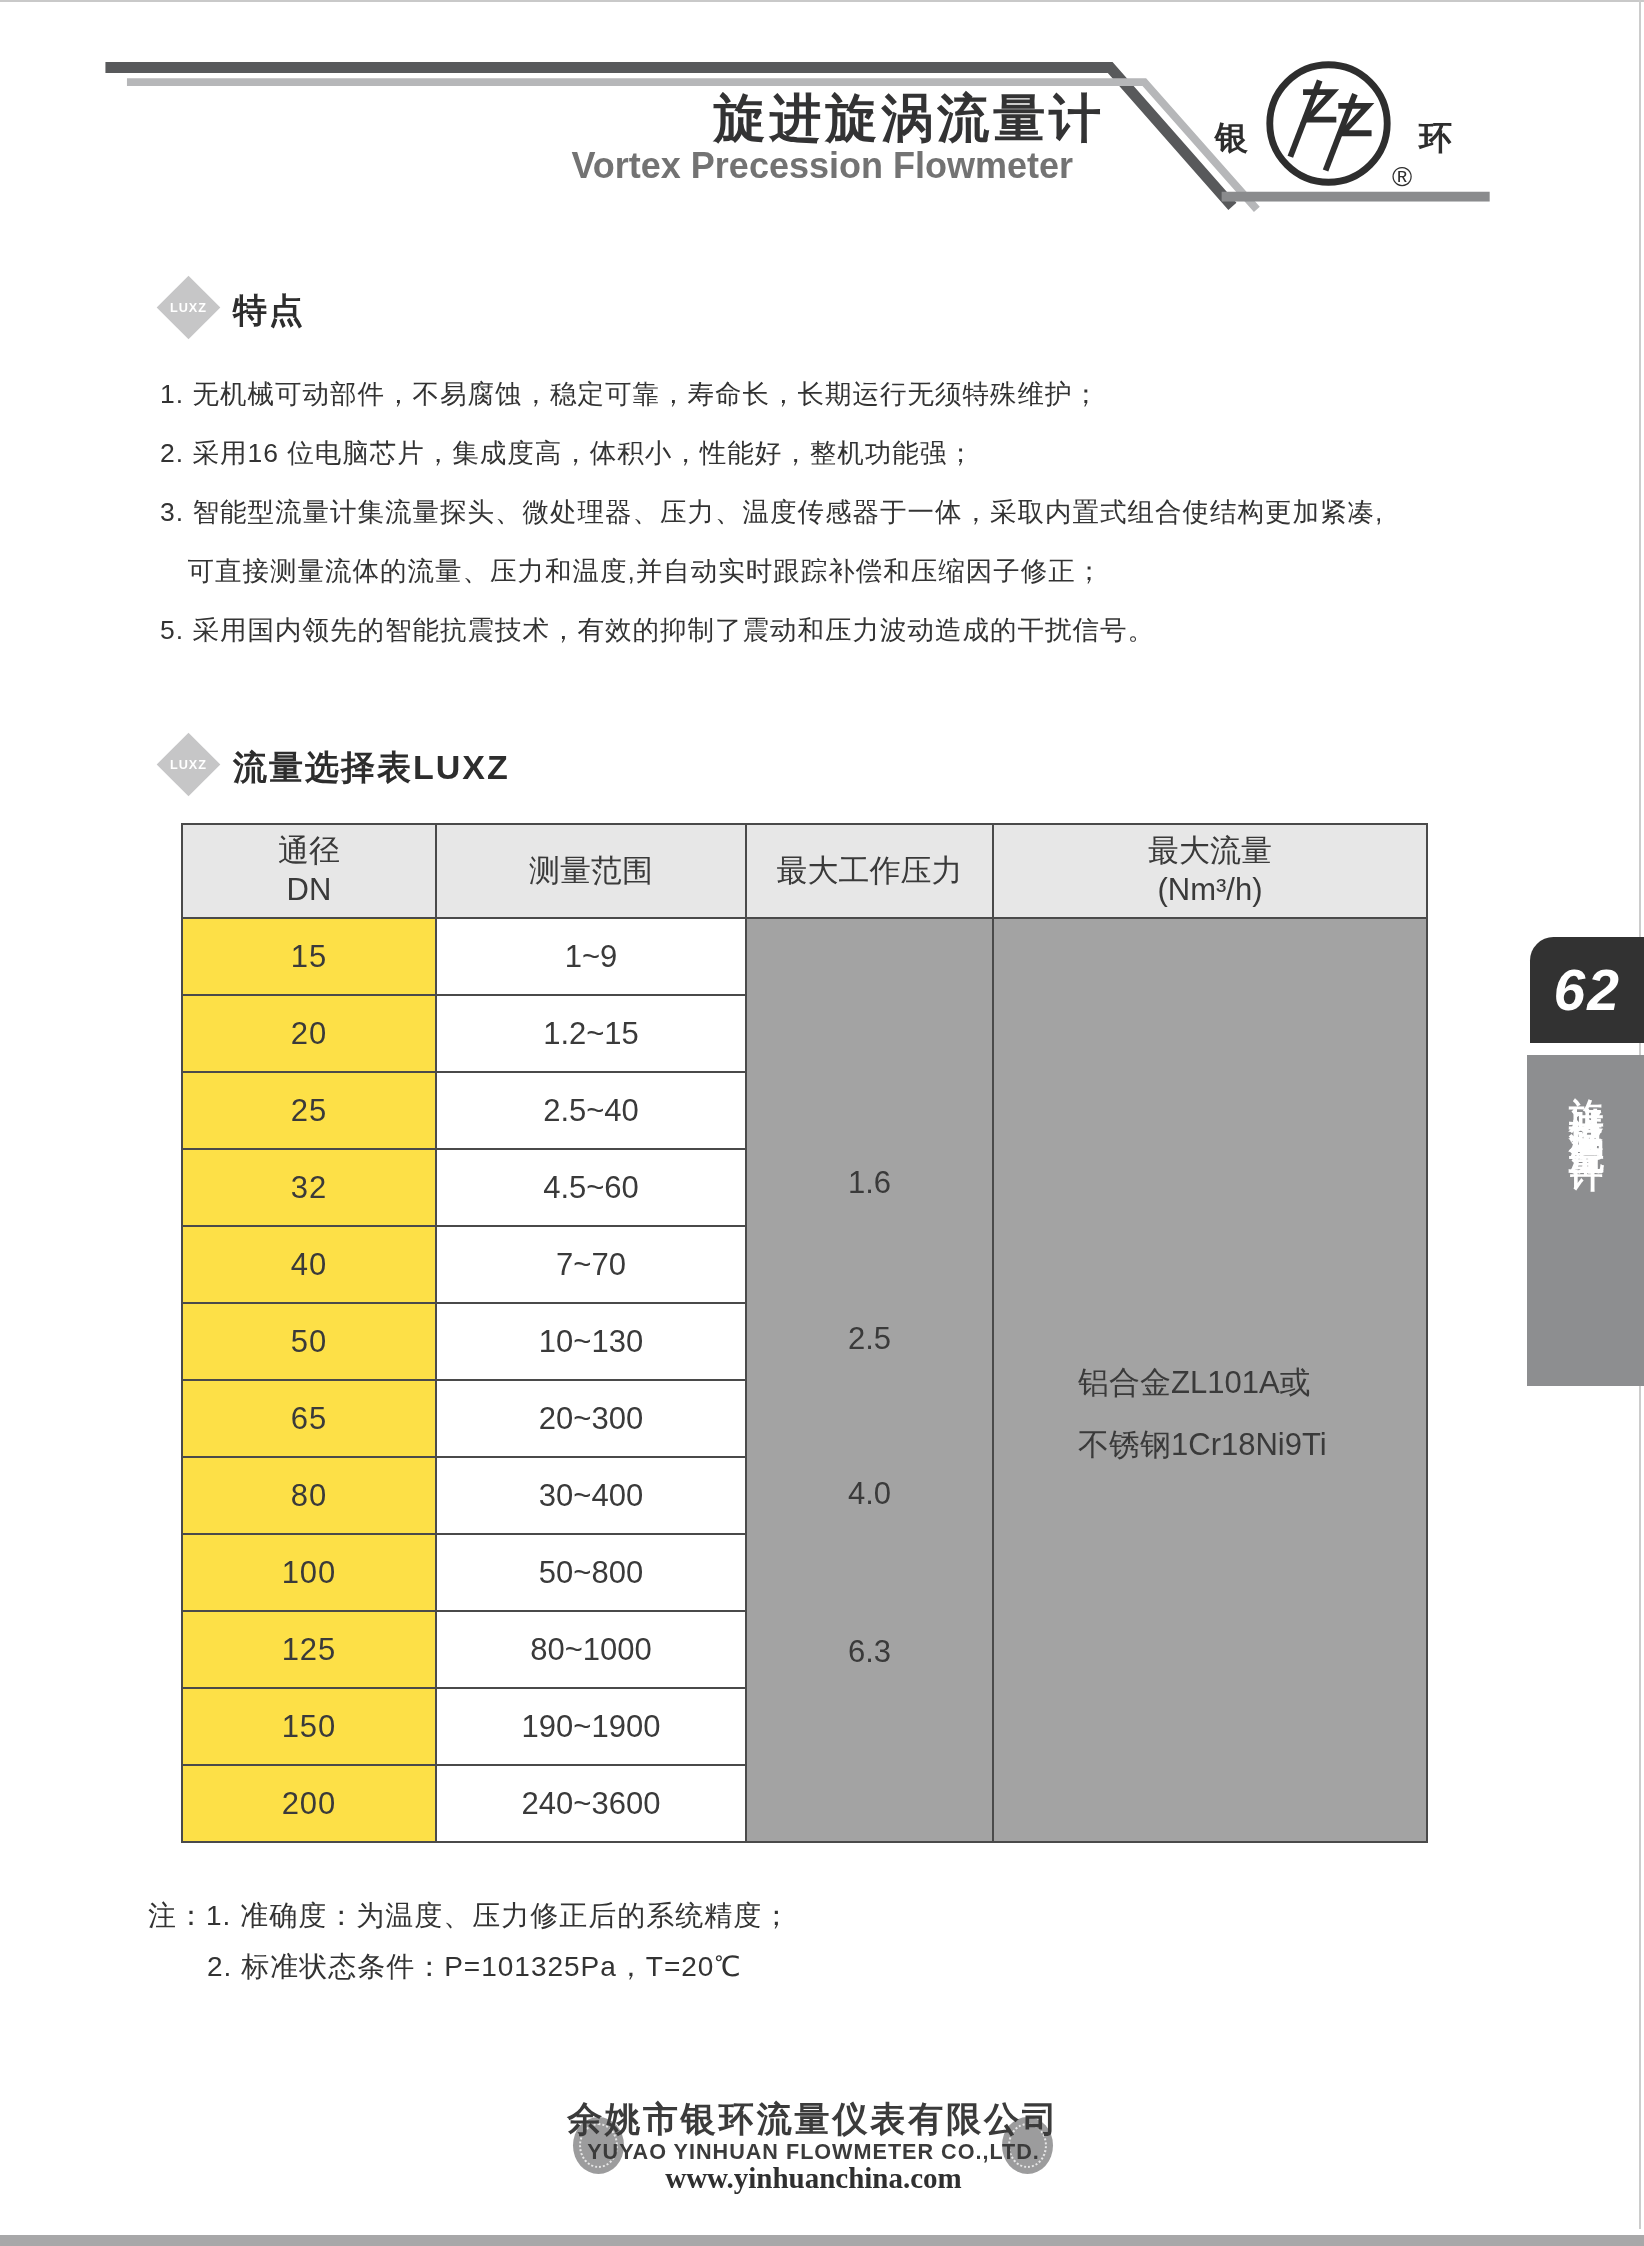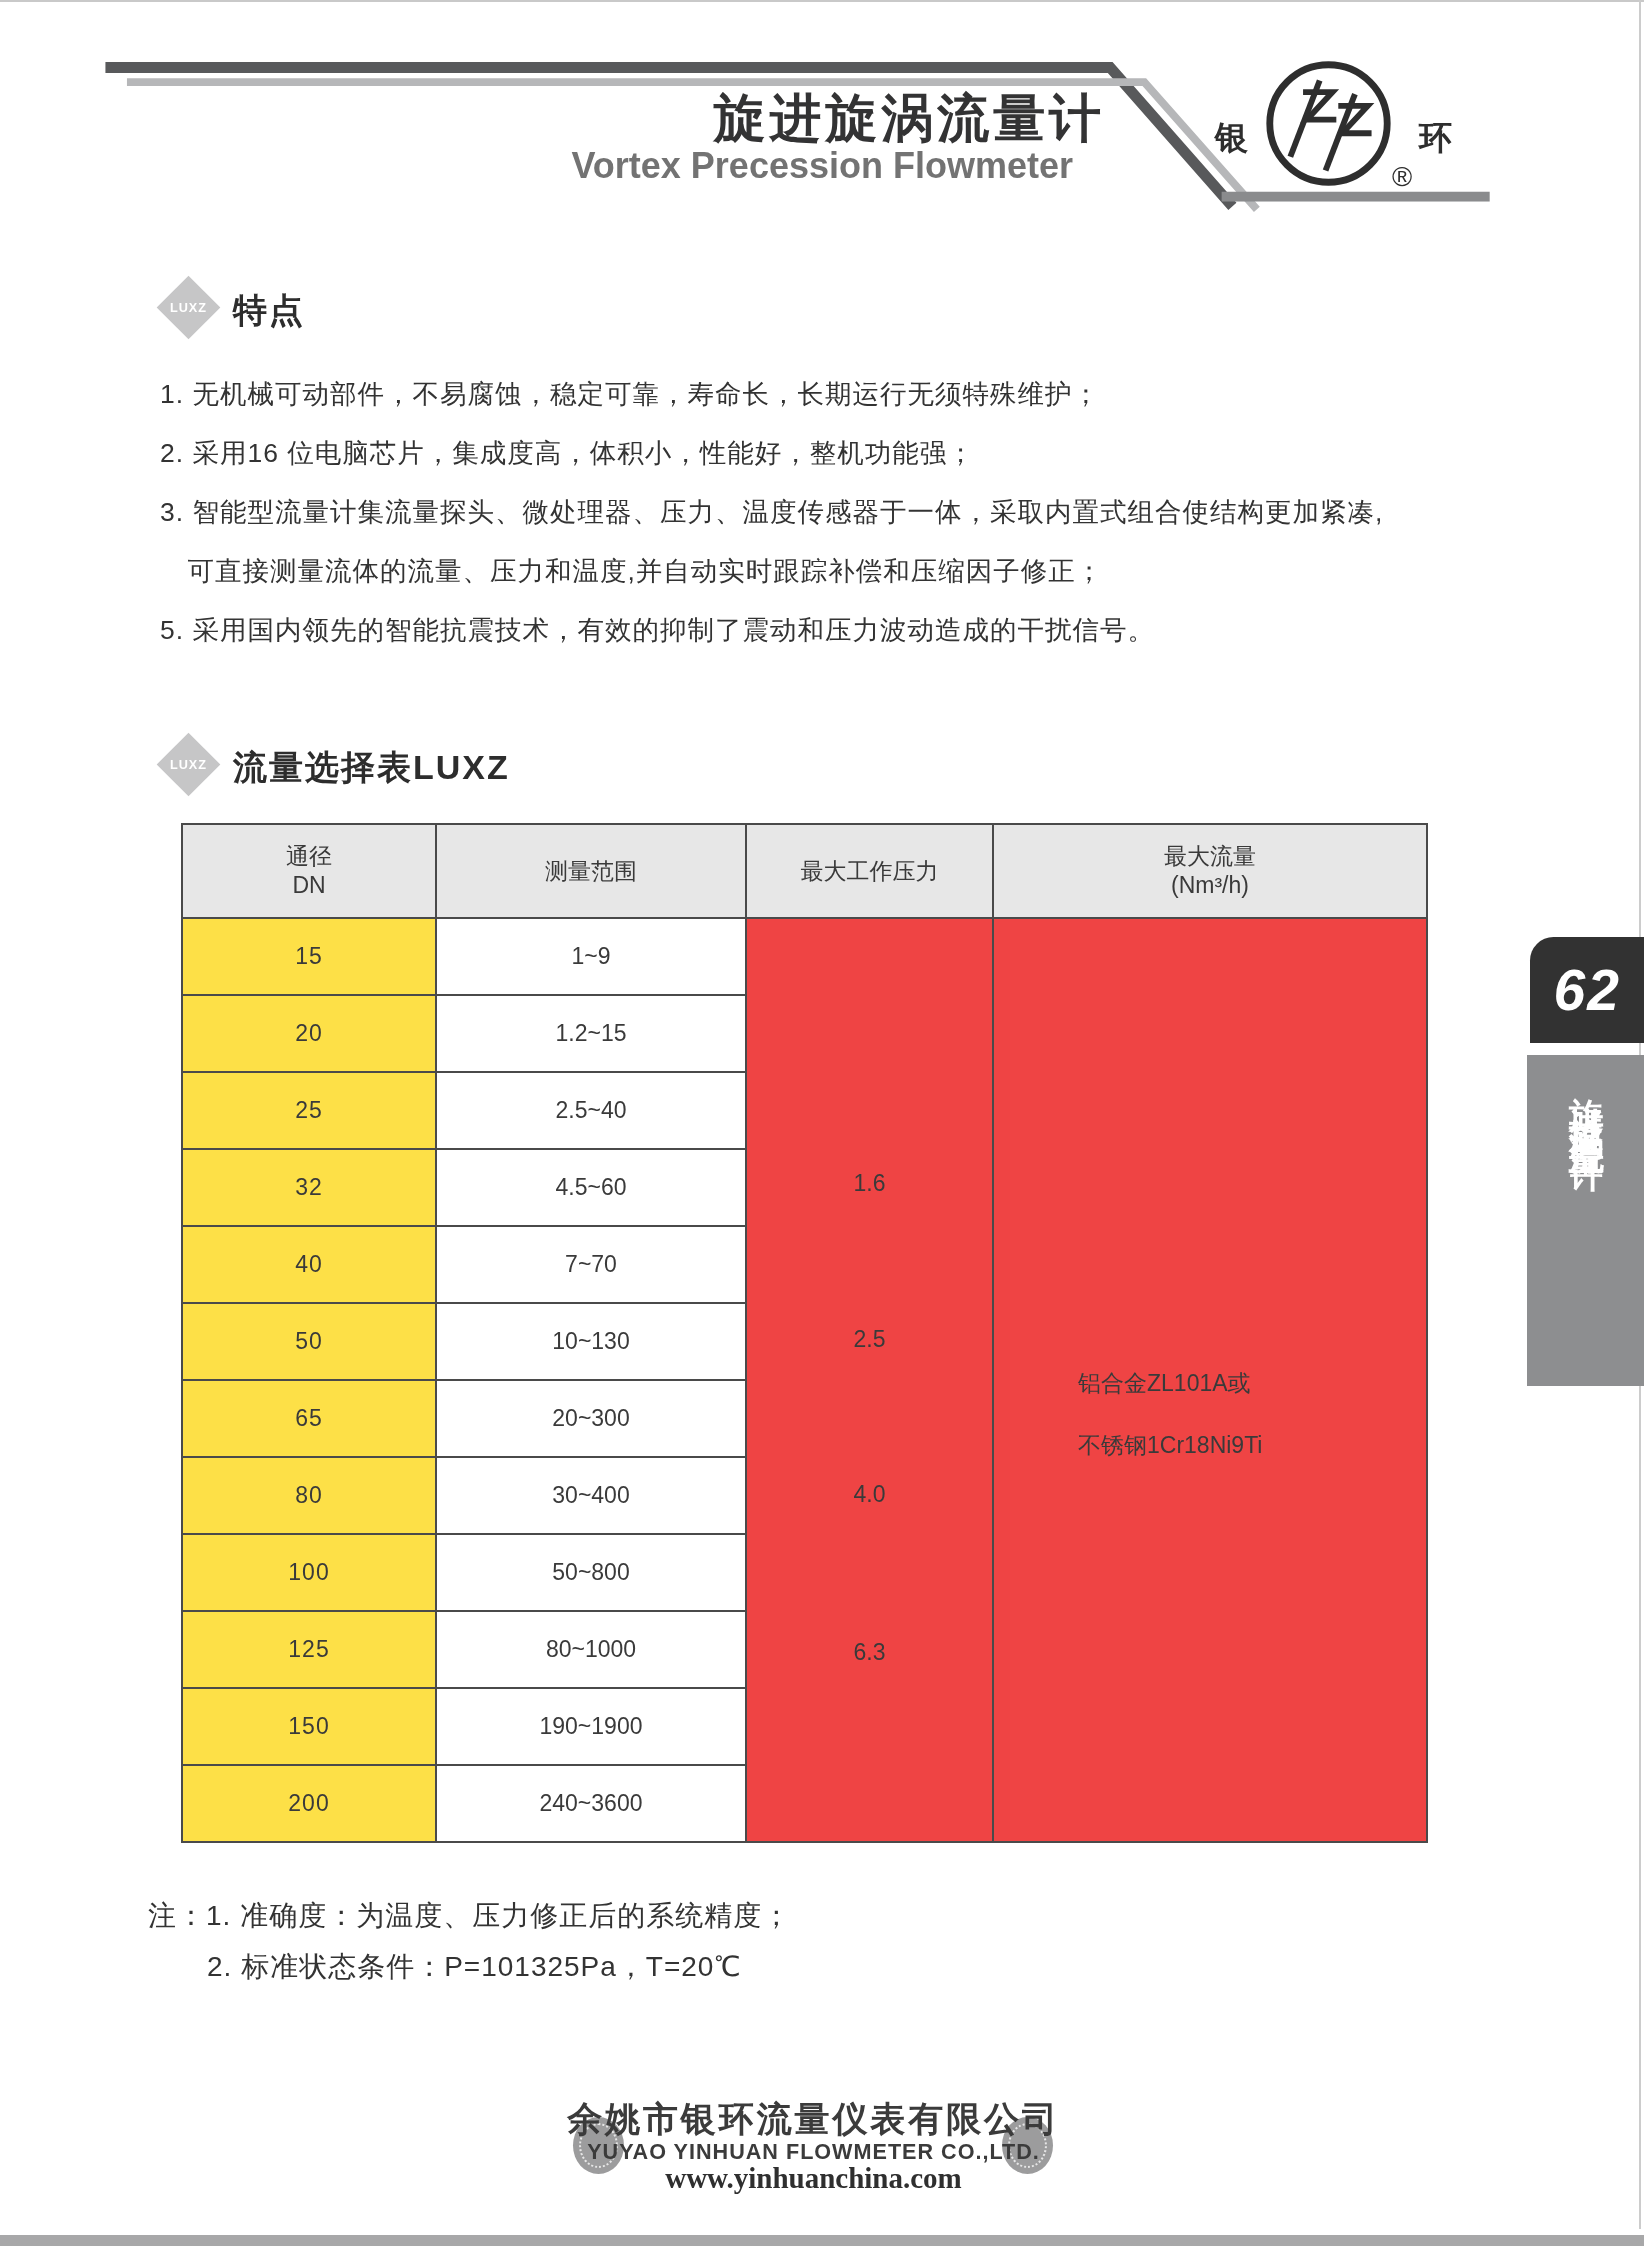--- a/index.html
+++ b/index.html
@@ -33,28 +33,28 @@
   .section-title { font-size:34px; font-weight:bold; color:#2d2d2d; letter-spacing:2px; white-space:nowrap; }
 
   
   .features { left:160px; top:365px; width:1392px; font-size:26.5px; color:#333333;
               letter-spacing:1px; }
   .features .line { height:59px; line-height:59px; white-space:nowrap; }
   .features .cont { padding-left:27.4px; }
 
   
   .flow-table { position:absolute; left:181px; top:823px; border-collapse:collapse;
-                table-layout:fixed; width:1245px; font-size:23px; color:#3a3a3a; }
+                table-layout:fixed; width:1245px; font-size:31px; color:#3a3a3a; }
   .flow-table th, .flow-table td { border:2px solid #4a4a4a; padding:0; text-align:center;
                 vertical-align:middle; font-weight:normal; }
   .flow-table thead tr { height:94px; }
   .flow-table tbody tr { height:77px; }
   .flow-table th { background:#e7e7e7; line-height:1.25; }
   .flow-table td.dn { background:#fde047; letter-spacing:1px; }
-  .flow-table td.pcell, .flow-table td.mcell { position:relative; background:#ef4444; }
+  .flow-table td.pcell, .flow-table td.mcell { position:relative; background:#a3a3a3; }
   .pv { position:absolute; left:0; right:0; text-align:center; transform:translateY(-50%); }
   .mv { position:absolute; left:84px; transform:translateY(-50%); white-space:nowrap; text-align:left; }
 
   
   .notes { left:148px; top:1890px; font-size:28px; color:#333333; letter-spacing:1px; }
   .notes .line { height:51px; line-height:51px; white-space:nowrap; }
   .notes .indent { padding-left:59px; }
 
   
   .pagenum-box { left:1530px; top:937px; width:115px; height:106px; background:#323232;

